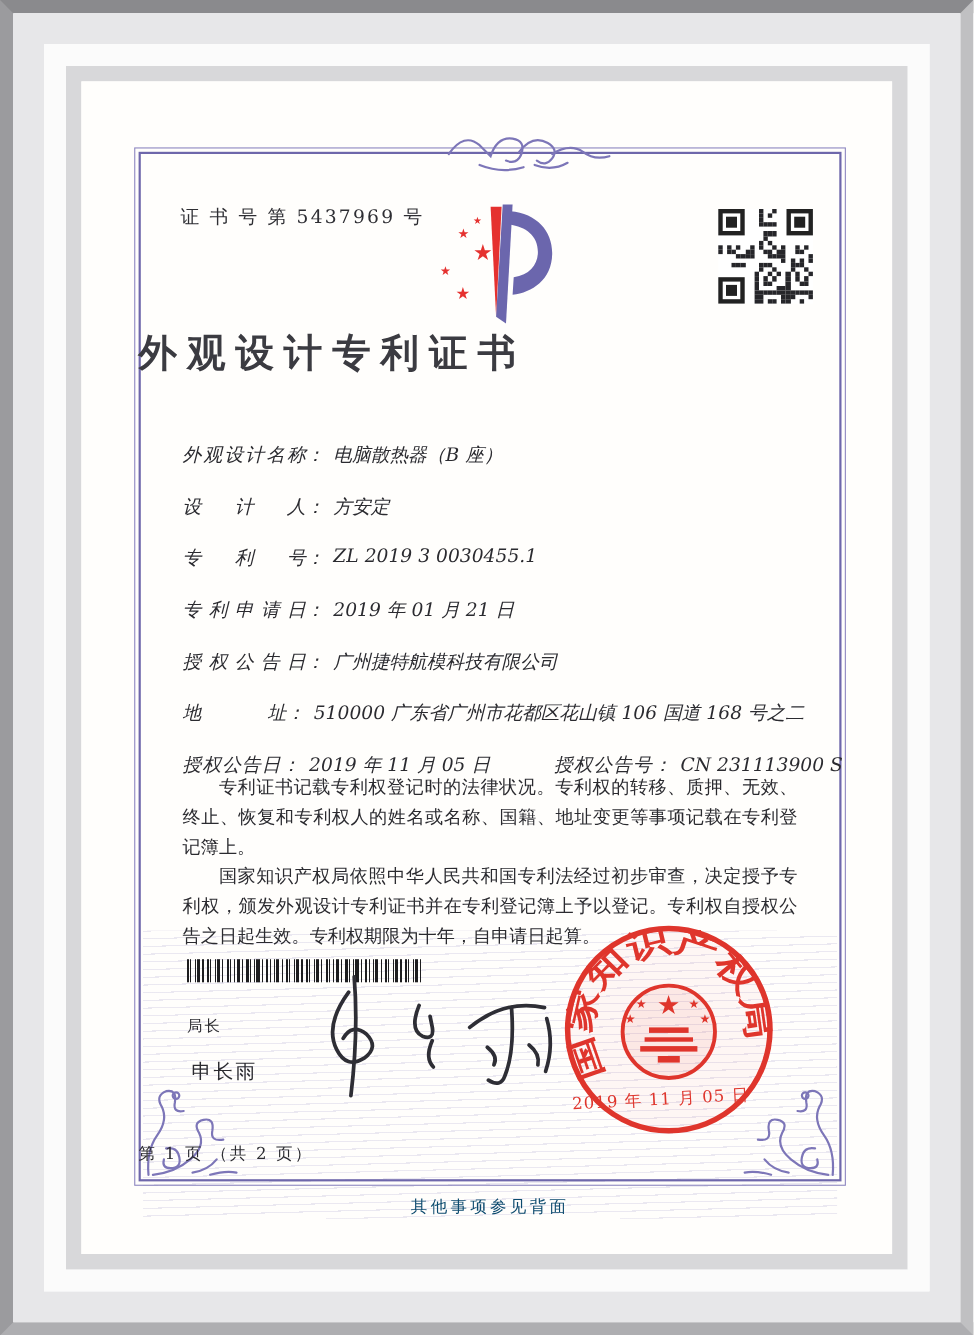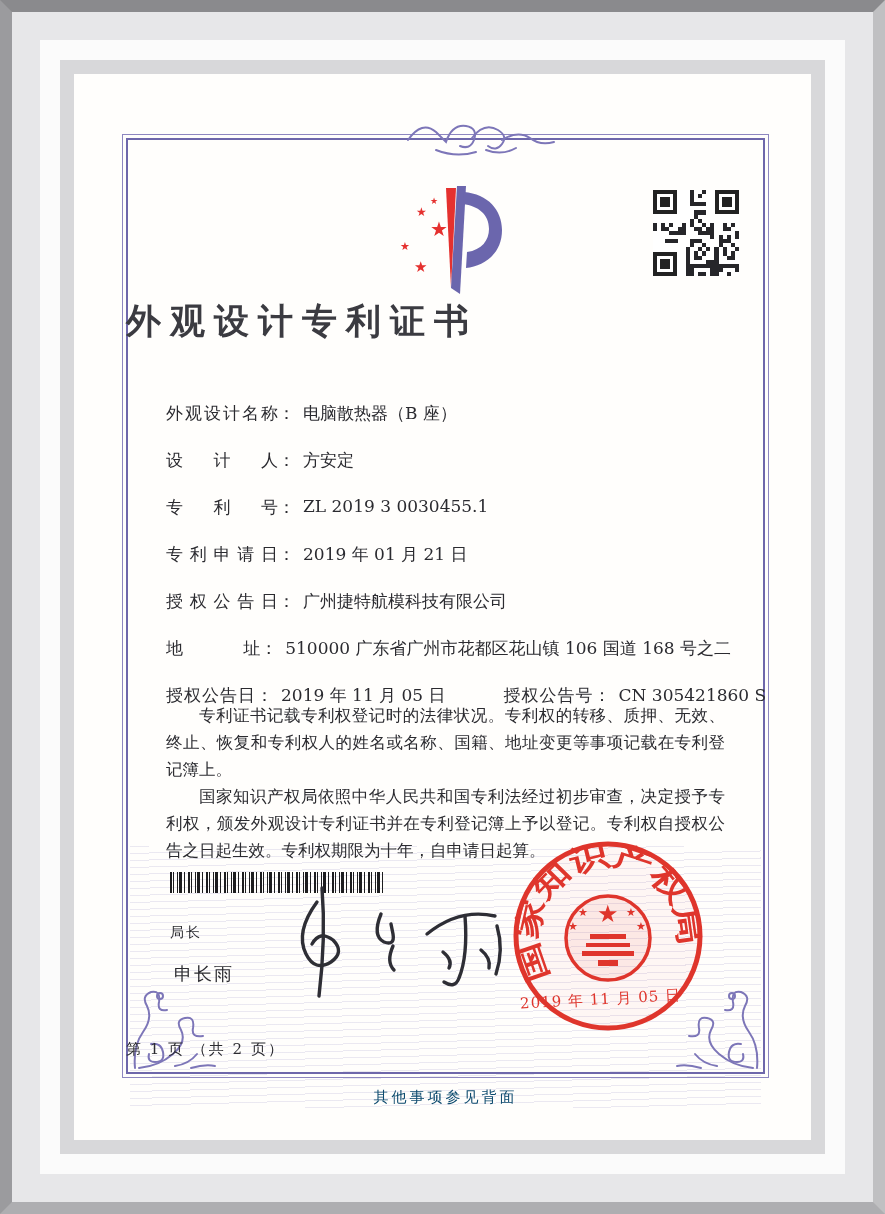--- a/index.html
+++ b/index.html
@@ -31,21 +31,21 @@
   .qr-cells { position: absolute; inset: 0; display: grid; grid-template-columns: repeat(21, 1fr); grid-template-rows: repeat(21, 1fr); }
   .qr-cells i { display: block; }
   .qr-cells i.on { background: #26262a; }
   .finder { position: absolute; width: 24px; height: 24px; border: 4px solid #222; background: #fff; }
   .finder::after { content: ""; position: absolute; inset: 3px; background: #222; }
   .finder.tl { left: 0; top: 0; } .finder.tr { right: 0; top: 0; } .finder.bl { left: 0; bottom: 0; }
 
   .title { left: 52px; right: 46px; top: 224px; text-align: left; font-size: 35px; font-weight: 700;
            letter-spacing: 9px; color: #3b3b41; }
 
-  .fields { left: 92px; right: 80px; top: 328px; font-size: 17px; }
+  .fields { left: 92px; right: 80px; top: 328px; font-size: 17px; font-style: italic; }
   .frow { display: flex; height: 22px; margin-bottom: 25px; white-space: nowrap; }
   .flabel { display: inline-block; width: 112px; text-align: justify; text-align-last: justify; }
   .fcolon { margin-right: 8px; }
   .grant { margin-bottom: 0; height: 22px; }
   .grant .g2 { margin-left: 58px; }
   .glabel { letter-spacing: 1px; }
 
   .paras { left: 92px; right: 86px; top: 628px; font-size: 16.5px; line-height: 27px; text-align: justify; }
   .paras p { text-indent: 2em; }
 
@@ -77,20 +77,21 @@
 <div class="photo">
  <div class="f1">
   <div class="f2">
    <div class="f3">
     <div class="f4">
      <div class="paper">
 
       <div class="watermark"></div>
       <div class="cert-border"></div>
 
+      <div class="cert-no z">证 书 号 第 5437969 号</div>
 
       <svg class="logo z" viewBox="0 0 112 118">
         <polygon points="54,8 64,8 59,108" fill="#e5312f"></polygon>
         <polygon points="65,6 74,6 68,114 59,108" fill="#6b66ad"></polygon>
         <path d="M72,12 C96,14 110,30 110,50 C110,74 92,86 74,88 L75,72 C90,70 97,60 97,49 C97,34 86,26 71,24 Z" fill="#6b66ad"></path>
         <text x="38" y="56" font-size="20" fill="#e5312f">★</text>
         <text x="24" y="36" font-size="12" fill="#e5312f">★</text>
         <text x="38" y="24" font-size="9" fill="#e5312f">★</text>
         <text x="8" y="70" font-size="11" fill="#e5312f">★</text>
         <text x="22" y="92" font-size="15" fill="#e5312f">★</text>
@@ -573,21 +574,21 @@
                   <span class="fcolon">：</span>
                   <span class="fvalue">广州捷特航模科技有限公司</span>
         </div>
         <div class="frow">
           <span class="flabel">地址</span>
                   <span class="fcolon">：</span>
                   <span class="fvalue">510000 广东省广州市花都区花山镇 106 国道 168 号之二</span>
         </div>
         <div class="frow grant">
           <span class="g1"><span class="glabel">授权公告日</span><span class="fcolon">：</span><span>2019 年 11 月 05 日</span></span>
-          <span class="g2"><span class="glabel">授权公告号</span><span class="fcolon">：</span><span>CN 305421860 S</span></span>
+          <span class="g2"><span class="glabel">授权公告号</span><span class="fcolon">：</span><span>CN 231113900 S</span></span>
         </div>
       </div>
 
       <div class="paras z">
         <p>专利证书记载专利权登记时的法律状况。专利权的转移、质押、无效、终止、恢复和专利权人的姓名或名称、国籍、地址变更等事项记载在专利登记簿上。</p>
         <p>国家知识产权局依照中华人民共和国专利法经过初步审查，决定授予专利权，颁发外观设计专利证书并在专利登记簿上予以登记。专利权自授权公告之日起生效。专利权期限为十年，自申请日起算。</p>
       </div>
 
       <div class="barcode z"></div>
 

